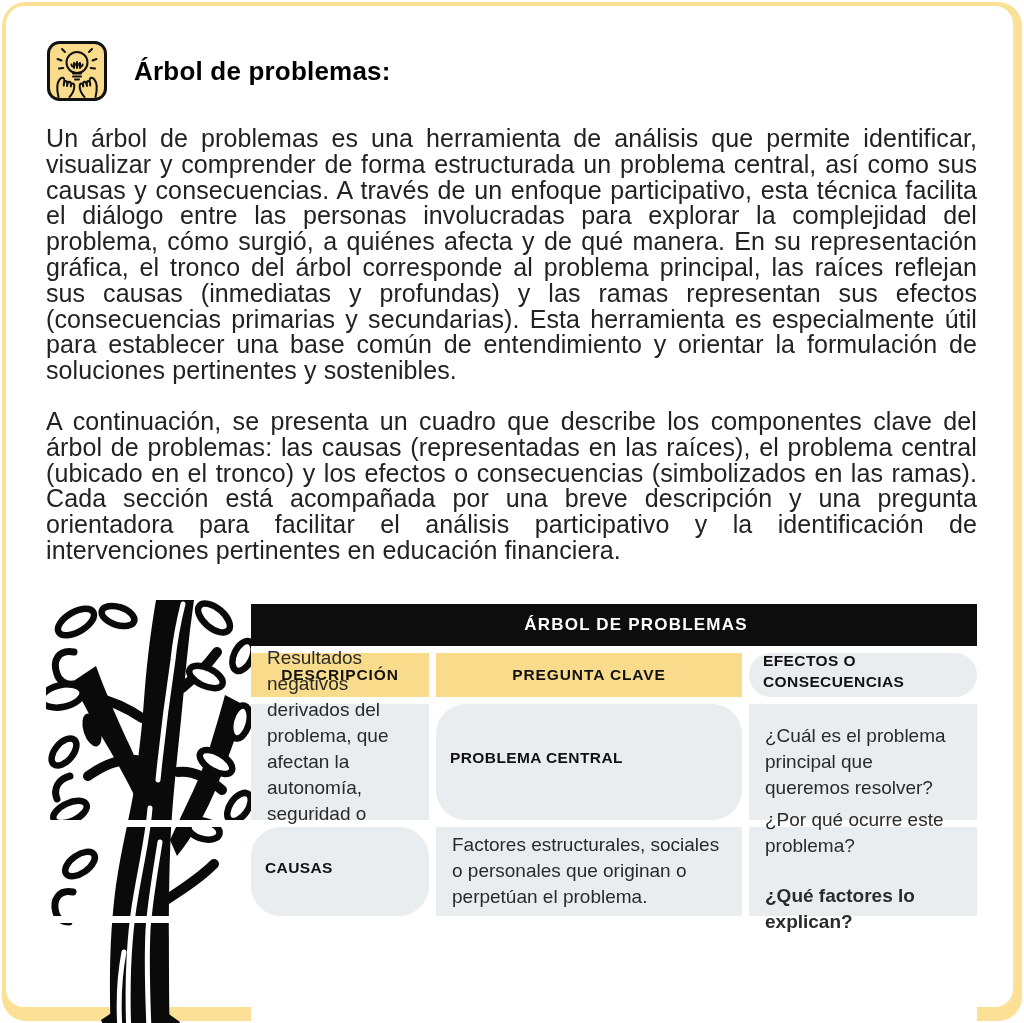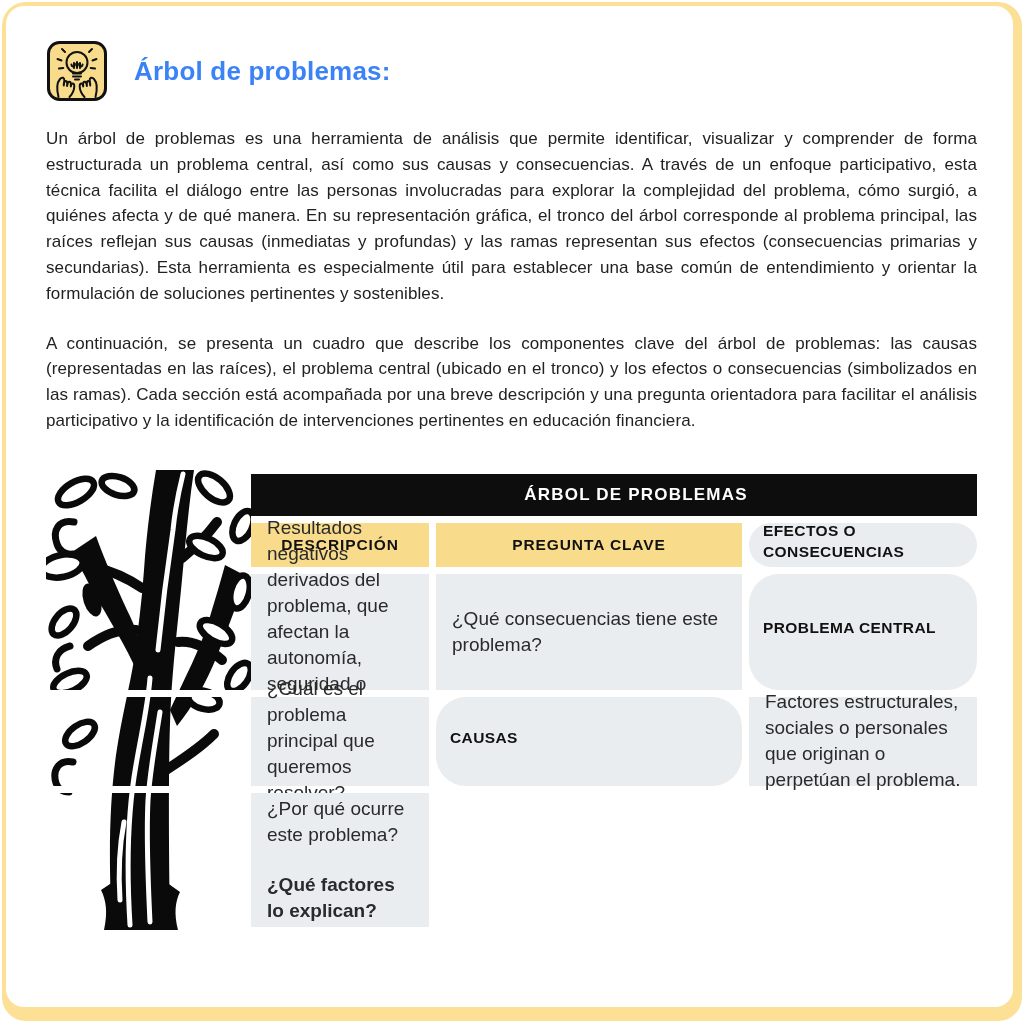--- a/index.html
+++ b/index.html
@@ -5,24 +5,24 @@
   html,body{margin:0;padding:0;width:1024px;height:1023px;overflow:hidden;
     font-family:"Liberation Sans","DejaVu Sans",sans-serif;background:#ffffff;}
   .frame{position:absolute;inset:2px;background:var(--frame_yellow,#fbe095);border-radius:24px;}
   .card{position:absolute;top:6px;left:6px;right:11px;bottom:16px;background:#fff;
     border-radius:18px;}
   .content{padding:30px 36px 0 40px;}
 
   
   .hd{display:flex;align-items:center;gap:26px;margin-top:4px;}
   .hd-icon{width:62px;height:62px;flex:none;}
-  .hd-title{font-size:26px;font-weight:bold;color:#3b82f6;letter-spacing:.2px;}
+  .hd-title{font-size:26px;font-weight:bold;color:#000000;letter-spacing:.2px;}
 
   
-  .para{margin-top:24px;font-size:17px;line-height:25.8px;color:var(--text,#222);
+  .para{margin-top:24px;font-size:25px;line-height:25.8px;color:var(--text,#222);
     text-align:justify;letter-spacing:.1px;}
 
   
   .figure{display:flex;margin-top:36px;align-items:flex-start;}
   .tree{width:205px;height:460px;flex:none;}
   .ptable{flex:1;margin-top:4px;display:grid;
     grid-template-columns:178px 306px 1fr;
     grid-template-rows:42px 44px 116px 89px 134px;
     gap:7px;background:#fff;}
   .thead{grid-column:1/-1;background:var(--header_black,#0d0d0d);color:#fff;
@@ -124,23 +124,20 @@
       <div class="ptable">
         <div class="thead">ÁRBOL DE PROBLEMAS</div>
 
         <div class="col-h">DESCRIPCIÓN</div>
         <div class="col-h">PREGUNTA CLAVE</div>
 
         <div class="cell elem">EFECTOS O CONSECUENCIAS</div>
         <div class="cell desc">
             <p>Resultados negativos derivados del problema, que afectan la autonomía, seguridad o bienestar de las mujeres.</p>
           </div>
-        <div class="cell preg">
-            <p>¿Qué consecuencias tiene este problema?</p>
-          </div>
 
         <div class="cell elem">PROBLEMA CENTRAL</div>
         <div class="cell preg">
             <p>¿Cuál es el problema principal que queremos resolver?</p>
           </div>
 
         <div class="cell elem">CAUSAS</div>
         <div class="cell desc">
             <p>Factores estructurales, sociales o personales que originan o perpetúan el problema.</p>
           </div>

